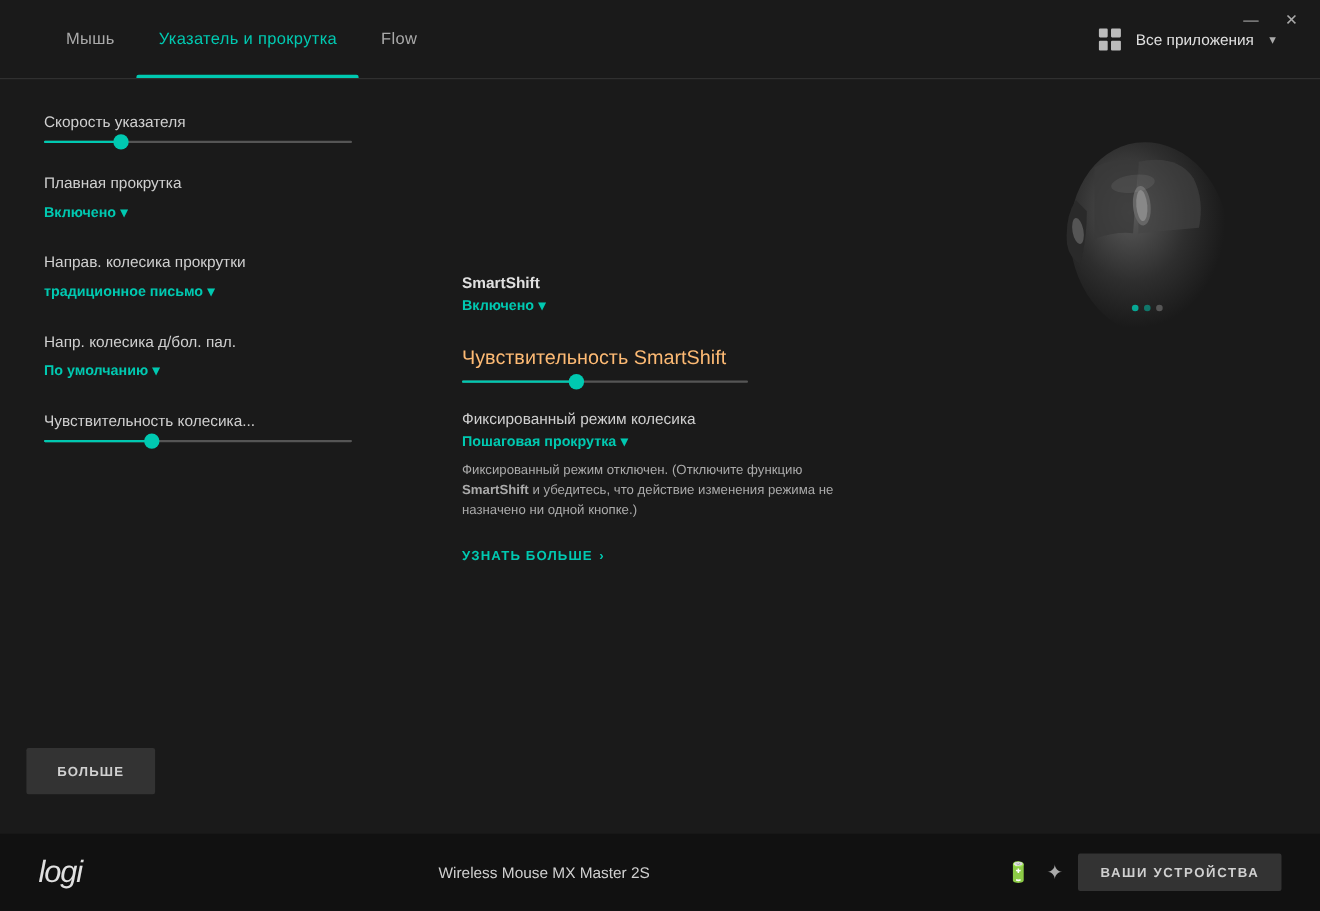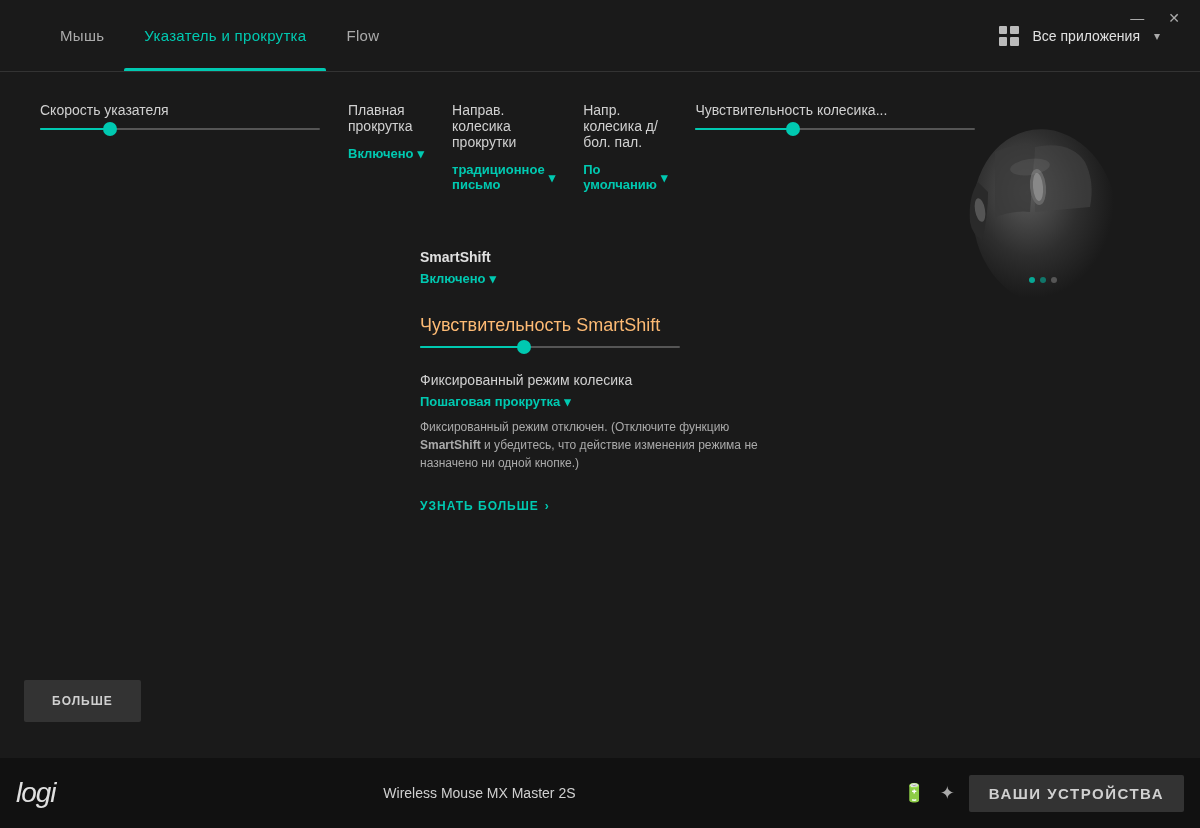--- a/index.html
+++ b/index.html
@@ -97,20 +97,21 @@
       display: flex;
       padding: 30px 40px 20px;
       gap: 40px;
       height: calc(828px - 70px - 80px - 70px);
     }
 
     
     .left-col {
       width: 340px;
       display: flex;
+      flex-direction: column;
       gap: 28px;
     }
 
     
     .right-col {
       flex: 1;
       display: flex;
       flex-direction: column;
       gap: 24px;
       position: relative;
@@ -184,21 +185,21 @@
 
     
     .footer {
       position: absolute;
       bottom: 0;
       left: 0; right: 0;
       height: 70px;
       background: #111;
       display: flex;
       align-items: center;
-      padding: 0 16px;
+      padding: 0 35px;
     }
     .logi-logo {
       font-size: 28px;
       font-weight: 300;
       color: #e0e0e0;
       letter-spacing: -1px;
       font-style: italic;
     }
     .device-name {
       flex: 1;
@@ -219,21 +220,21 @@
     }
     .bluetooth-icon {
       font-size: 18px;
       color: #aaa;
     }
     .devices-btn {
       background: #333;
       color: #d0d0d0;
       border: none;
       padding: 10px 20px;
-      font-size: 15px;
+      font-size: 12px;
       font-weight: 700;
       letter-spacing: 1.5px;
       cursor: pointer;
       border-radius: 2px;
       text-transform: uppercase;
     }
 
     
     .mouse-image {
       position: absolute;

